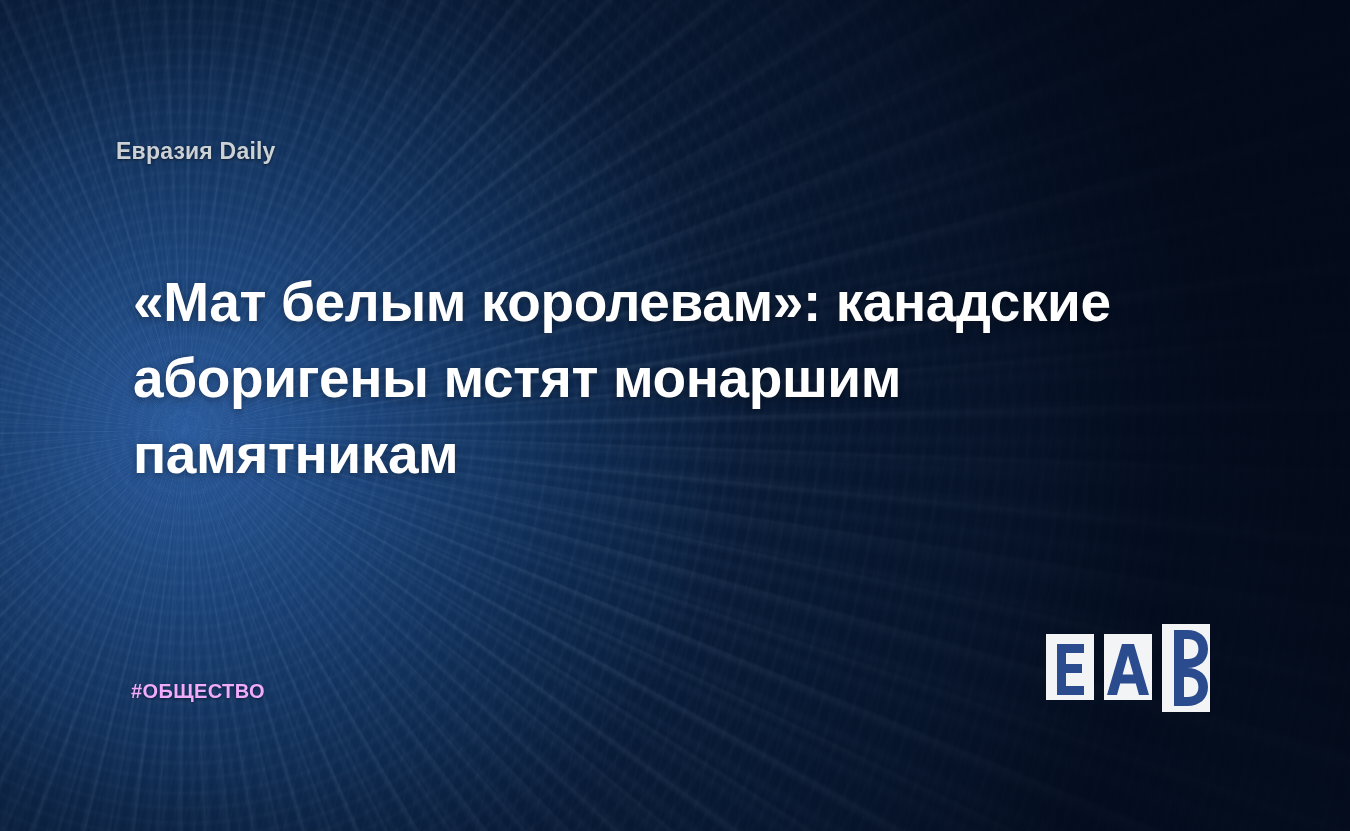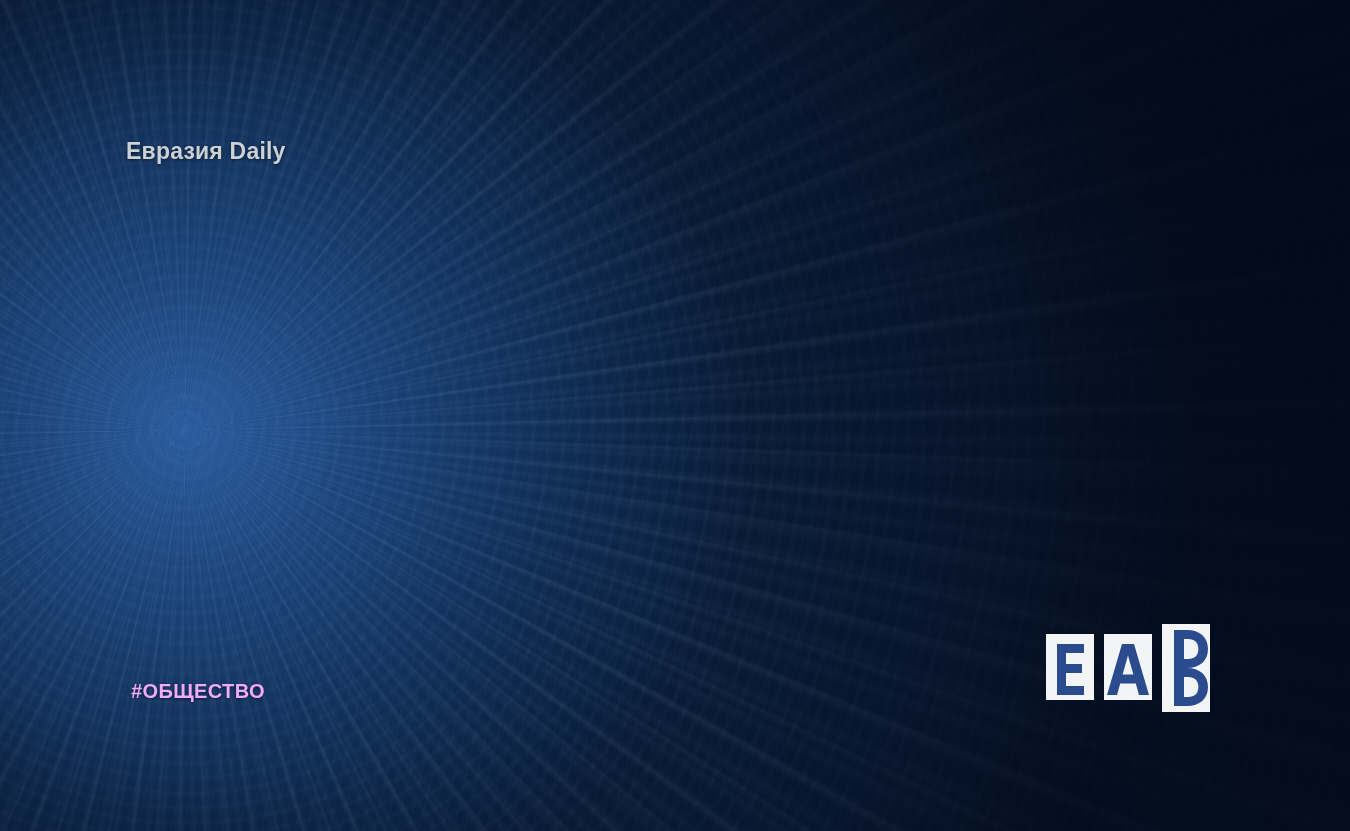--- a/index.html
+++ b/index.html
@@ -77,21 +77,21 @@
         rgba(3,10,26,0.45) 78%, rgba(2,8,22,0.72) 100%);
   }
   .bg-corner-dark {
     background:
       linear-gradient(250deg, rgba(3,9,24,0.78) 0%, rgba(3,9,24,0.30) 28%, rgba(0,0,0,0) 55%);
   }
 
   
   .brand {
     position: absolute;
-    left: 126px;
+    left: 116px;
     top: 138px;
     font-size: 23px;
     font-weight: bold;
     letter-spacing: 0.2px;
     color: #ccd1d6;
     text-shadow: 0 1px 3px rgba(0,0,0,0.55);
     white-space: nowrap;
   }
 
   .headline {
@@ -138,20 +138,21 @@
   <div class="bg-layer bg-base"></div>
   <div class="bg-layer bg-vortex"></div>
   <div class="bg-layer bg-vortex2"></div>
   <div class="bg-layer bg-rings"></div>
   <div class="bg-layer bg-streaks"></div>
   <div class="bg-layer bg-corner-dark"></div>
   <div class="bg-layer bg-vignette"></div>
 
   <div class="brand">Евразия Daily</div>
 
+  <h1 class="headline">«Мат белым королевам»: канадские аборигены мстят монаршим памятникам</h1>
 
   <div class="tag">#ОБЩЕСТВО</div>
 
   <div class="logo">
     <svg width="180" height="100" viewBox="0 0 180 100" aria-hidden="true">
 
       <g>
         <rect x="0" y="16" width="48" height="66" fill="#f2f4f6"></rect>
         <path d="M11 26 h27 v9 h-18 v11 h16 v9 h-16 v13 h18 v9 h-27 z" fill="#2a4c8f"></path>
       </g>

